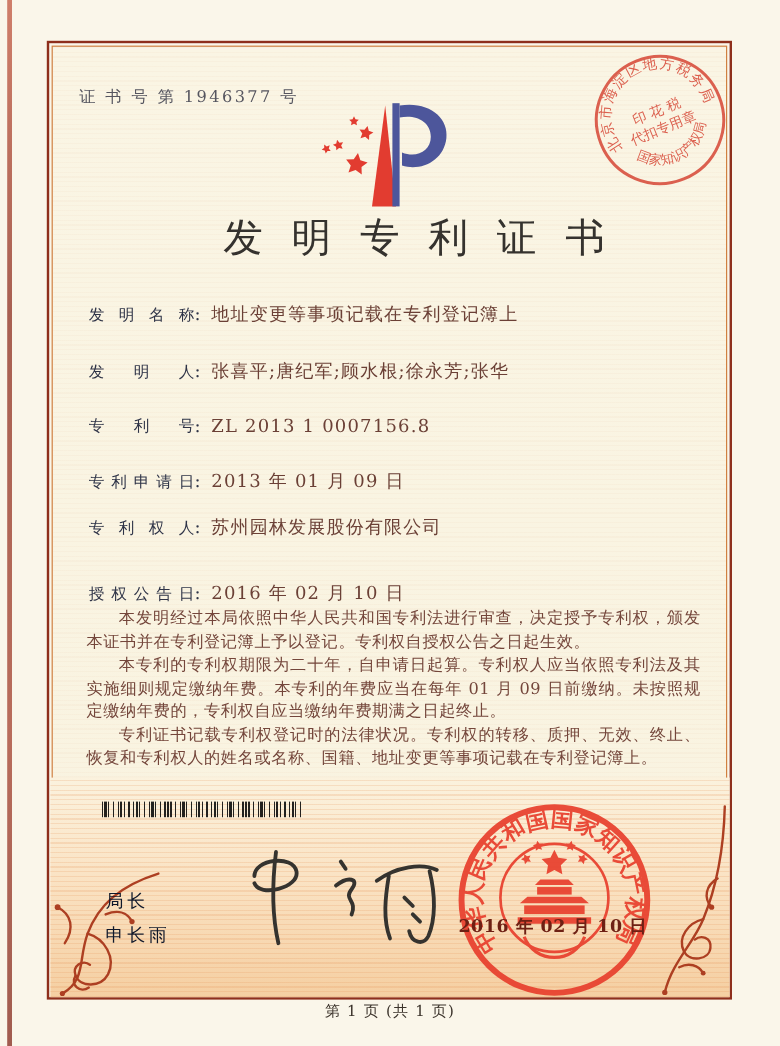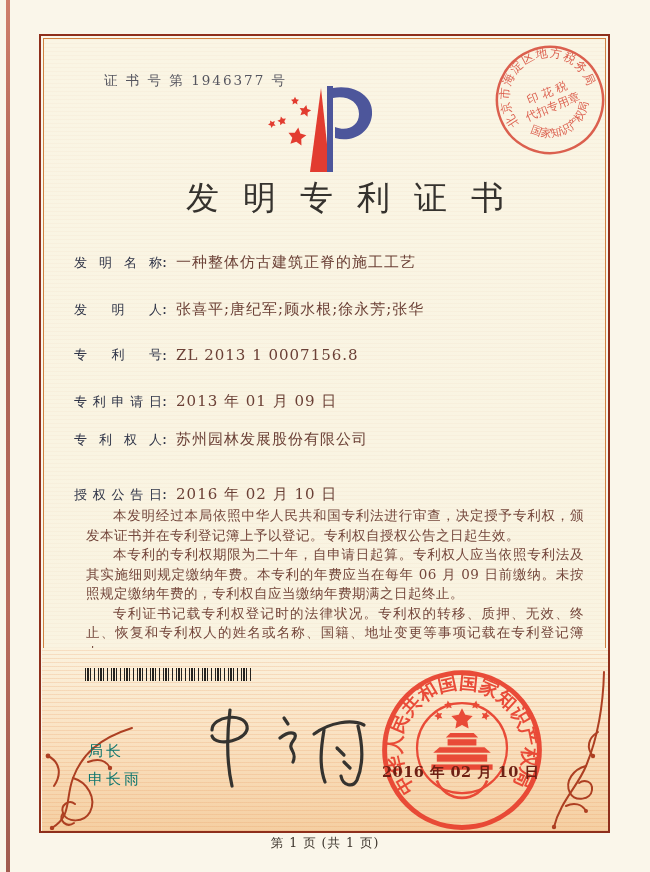--- a/index.html
+++ b/index.html
@@ -21,21 +21,21 @@
     border:2px solid #8e2f1c;
   }
   .frame-inner {
     position:absolute; inset:2px; border:1px solid #d08040;
     background:
       repeating-linear-gradient(0deg, rgba(214,150,110,0.05) 0 1px, transparent 1px 4px),
       linear-gradient(180deg,#faf5e4 0%, #f9f3e0 100%);
   }
   .cert-no {
     position:absolute; left:66px; top:72px;
-    font-size:13.5px; letter-spacing:2px; color:#55555f;margin-left:38px;
+    font-size:13.5px; letter-spacing:2px; color:#55555f;
   }
   .logo { position:absolute; left:258px; top:80px; }
   .tax-stamp { position:absolute; left:492px; top:42px; transform:rotate(-22deg); opacity:.82; }
   .doc-title {
     position:absolute; left:0; top:176px; width:650px;
     text-align:center; font-size:33px; color:#35322e;
     letter-spacing:24px; text-indent:24px; font-weight:500;margin-left:20px;
   }
   .field-row { position:absolute; left:74px; width:520px; white-space:nowrap; }
   .field-label {
@@ -45,36 +45,36 @@
   }
   .field-colon { font-size:15px; color:#2e3347; }
   .field-value {
     font-size:15px; color:#6b4036; margin-left:9px; letter-spacing:1px;
   }
   .body-text {
     position:absolute; left:72px; top:506px; width:512px;
     font-size:13.5px; line-height:19.5px; color:#74463b;
     text-align:justify; letter-spacing:0.5px;
   }
-  .body-text p { text-indent:2em;margin-left:14px; }
+  .body-text p { text-indent:2em; }
   .band {
     position:absolute; left:42px; top:648px; width:566px; height:183px;
     background:
       repeating-linear-gradient(0deg, rgba(230,150,92,0.22) 0 1px, rgba(255,255,255,0) 1px 4px),
       linear-gradient(180deg, #fbf2de 0%, #fae3c4 45%, #f5cfa2 100%);
   }
   .barcode {
     position:absolute; left:85px; top:668px; width:168px; height:13px;
     background:repeating-linear-gradient(90deg,
       #23211e 0 1px, transparent 1px 2px,
       #23211e 2px 4px, transparent 4px 5px,
       #23211e 5px 6px, transparent 6px 9px,
       #23211e 9px 10px, transparent 10px 13px);
   }
-  .official { position:absolute; left:88px; top:742px; font-size:15px; color:#0f766e; letter-spacing:3px; }
+  .official { position:absolute; left:88px; top:742px; font-size:15px; color:#0f172a; letter-spacing:3px; }
   .official div { margin-bottom:9px; }
   .signature { position:absolute; left:192px; top:704px; }
   .seal { position:absolute; left:372px; top:660px; opacity:.93; }
   .seal-date {
     position:absolute; left:382px; top:763px; width:180px;
     font-size:14.5px; font-weight:600; color:#6e2014; letter-spacing:0.5px;
   }
   .footer {
     position:absolute; left:0; top:799px; width:650px; text-align:center;
     font-size:12.5px; color:#3b332b; letter-spacing:1px;margin-top:36px;
@@ -120,41 +120,41 @@
       <textPath href="#taxBottom" startOffset="4" textLength="76" lengthAdjust="spacing">国家知识产权局</textPath>
     </text>
     <text x="58" y="54" font-size="11.5" text-anchor="middle">印 花 税</text>
     <text x="58" y="69" font-size="11.5" text-anchor="middle">代扣专用章</text>
   </g>
 </svg>
 
 <div class="doc-title">发明专利证书</div>
 
 <div class="field-row" style="top:252px">
-  <span class="field-label">发明名称</span><span class="field-colon">:</span><span class="field-value">一种整体仿古建筑正脊的施工工艺</span>
+  <span class="field-label">发明名称</span><span class="field-colon">:</span><span class="field-value">地址变更等事项记载在专利登记簿上</span>
 </div>
 <div class="field-row" style="top:299px">
   <span class="field-label">发明人</span><span class="field-colon">:</span><span class="field-value">张喜平;唐纪军;顾水根;徐永芳;张华</span>
 </div>
 <div class="field-row" style="top:345px">
   <span class="field-label">专利号</span><span class="field-colon">:</span><span class="field-value">ZL 2013 1 0007156.8</span>
 </div>
 <div class="field-row" style="top:391px">
   <span class="field-label">专利申请日</span><span class="field-colon">:</span><span class="field-value">2013 年 01 月 09 日</span>
 </div>
 <div class="field-row" style="top:429px">
   <span class="field-label">专利权人</span><span class="field-colon">:</span><span class="field-value">苏州园林发展股份有限公司</span>
 </div>
 <div class="field-row" style="top:484px">
   <span class="field-label">授权公告日</span><span class="field-colon">:</span><span class="field-value">2016 年 02 月 10 日</span>
 </div>
 
 <div class="body-text">
   <p>本发明经过本局依照中华人民共和国专利法进行审查，决定授予专利权，颁发本证书并在专利登记簿上予以登记。专利权自授权公告之日起生效。</p>
-  <p>本专利的专利权期限为二十年，自申请日起算。专利权人应当依照专利法及其实施细则规定缴纳年费。本专利的年费应当在每年 06 月 09 日前缴纳。未按照规定缴纳年费的，专利权自应当缴纳年费期满之日起终止。</p>
+  <p>本专利的专利权期限为二十年，自申请日起算。专利权人应当依照专利法及其实施细则规定缴纳年费。本专利的年费应当在每年 01 月 09 日前缴纳。未按照规定缴纳年费的，专利权自应当缴纳年费期满之日起终止。</p>
   <p>专利证书记载专利权登记时的法律状况。专利权的转移、质押、无效、终止、恢复和专利权人的姓名或名称、国籍、地址变更等事项记载在专利登记簿上。</p>
 </div>
 
 <div class="band"></div>
 
 <div class="barcode"></div>
 
 <svg class="ornament-left" width="96" height="106" viewBox="0 0 96 106">
   <g stroke="#ad3f22" stroke-width="2" fill="none" stroke-linecap="round">
     <path d="M92,4 C60,14 42,30 33,54 C25,76 32,92 12,104"></path>

